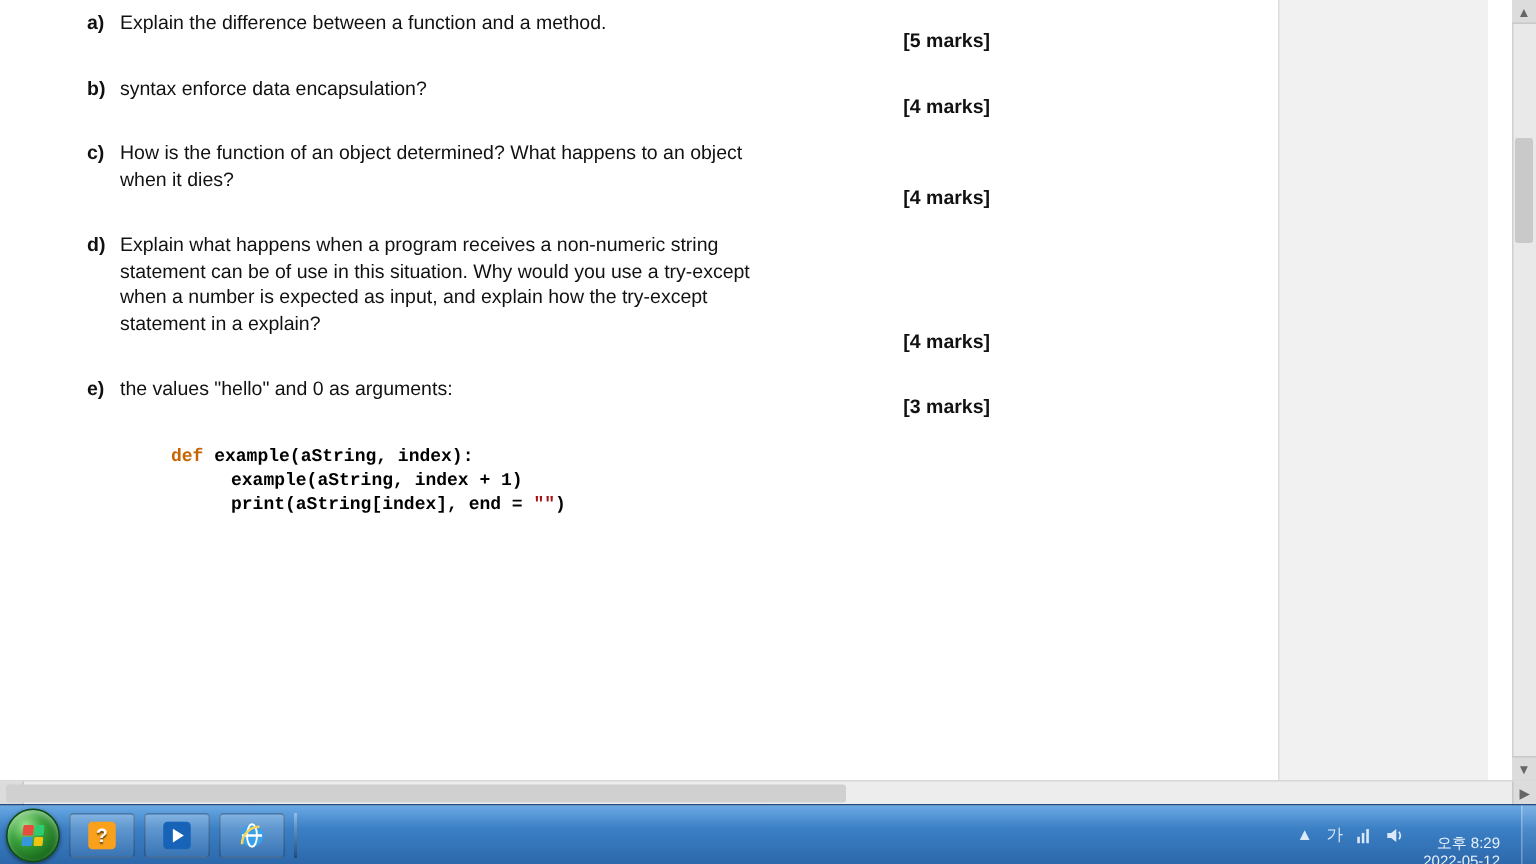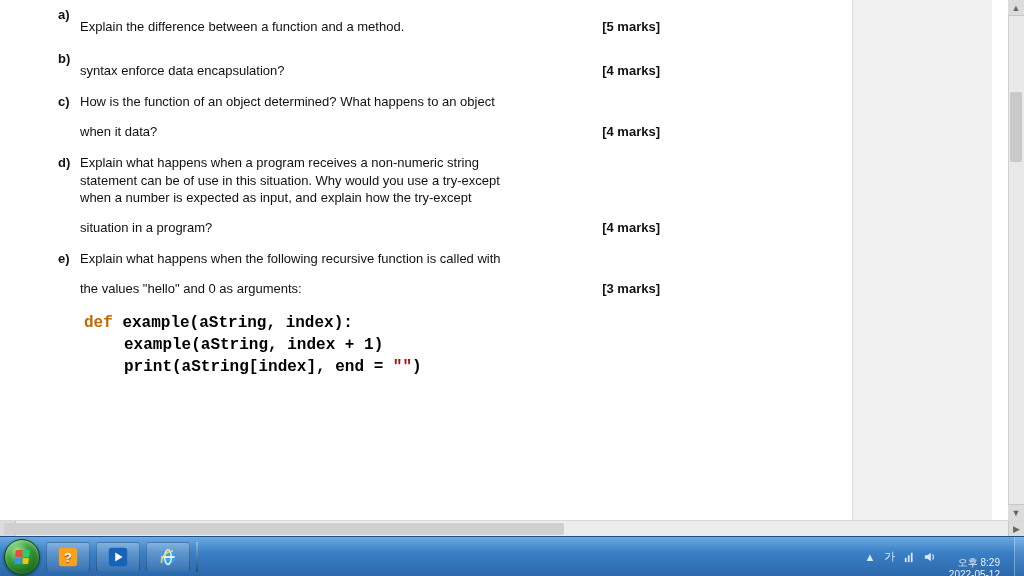--- a/index.html
+++ b/index.html
@@ -8,25 +8,25 @@
     .viewport { position: relative; width: 1024px; height: 576px; }
     
     
     .doc-area { position: absolute; left: 0; top: 0; width: 700px; height: 520px; background: #fff; padding: 0 40px 0 58px; }
     
     .q-item { margin-top: 14px; font-size: 13px; line-height: 1.35; color: #111; position: relative; padding-left: 22px; }
     .q-item:first-of-type { margin-top: 6px; }
     .q-letter { position: absolute; left: 0; top: 0; font-weight: 700; }
     .q-marks { font-weight: 700; margin-top: 12px; }
     
-    .q-line { display: flex; justify-content: space-between; align-items: flex-end; }
+    .q-line { display: flex; justify-content: space-between; }
     .q-line .left { flex: 0 1 auto; padding-right: 6px; }
     .q-line .right { flex: 0 0 auto; }
     
-    .code-block { margin-top: 16px; margin-left: 26px; font-family: "Courier New", monospace; font-size: 16px; font-weight: 700; line-height: 1.35; }
+    .code-block { margin-top: 16px; margin-left: 56px; font-family: "Courier New", monospace; font-size: 12px; font-weight: 700; line-height: 1.35; }
     .kw-def { color: #c86400; }
     .kw-if  { color: #007020; }
     .fn-name { color: #000; }
     .c-id   { color: #000; }
     .c-str  { color: #a31515; }
     .c-punct{ color: #000; }
     .indent1 { padding-left: 20px; }
     .indent2 { padding-left: 40px; }
     
     
@@ -98,39 +98,38 @@
       <div class="q-line">
         <span class="left">syntax enforce data encapsulation?</span>
         <span class="right q-marks">[4 marks]</span>
       </div>
     </div>
 
     <div class="q-item">
       <span class="q-letter">c)</span>
       <div><span>How is the function of an object determined? What happens to an object</span></div>
       <div class="q-line">
-        <span class="left">when it data?</span>
+        <span class="left">when it dies?</span>
         <span class="right q-marks">[4 marks]</span>
       </div>
     </div>
 
     <div class="q-item">
       <span class="q-letter">d)</span>
       <div><span>Explain what happens when a program receives a non-numeric string</span></div>
       <div><span>statement can be of use in this situation. Why would you use a try-except</span></div>
       <div><span>when a number is expected as input, and explain how the try-except</span></div>
       <div class="q-line">
-        <span class="left">situation in a program?</span>
+        <span class="left">statement in a explain?</span>
         <span class="right q-marks">[4 marks]</span>
       </div>
     </div>
 
     <div class="q-item">
       <span class="q-letter">e)</span>
-      <div><span>Explain what happens when the following recursive function is called with</span></div>
       <div class="q-line">
         <span class="left">the values "hello" and 0 as arguments:</span>
         <span class="right q-marks">[3 marks]</span>
       </div>
     </div>
 
     <div class="code-block">
       <div>
         <span class="kw-def">def </span><span class="fn-name">example(aString, index):</span>
       </div>

